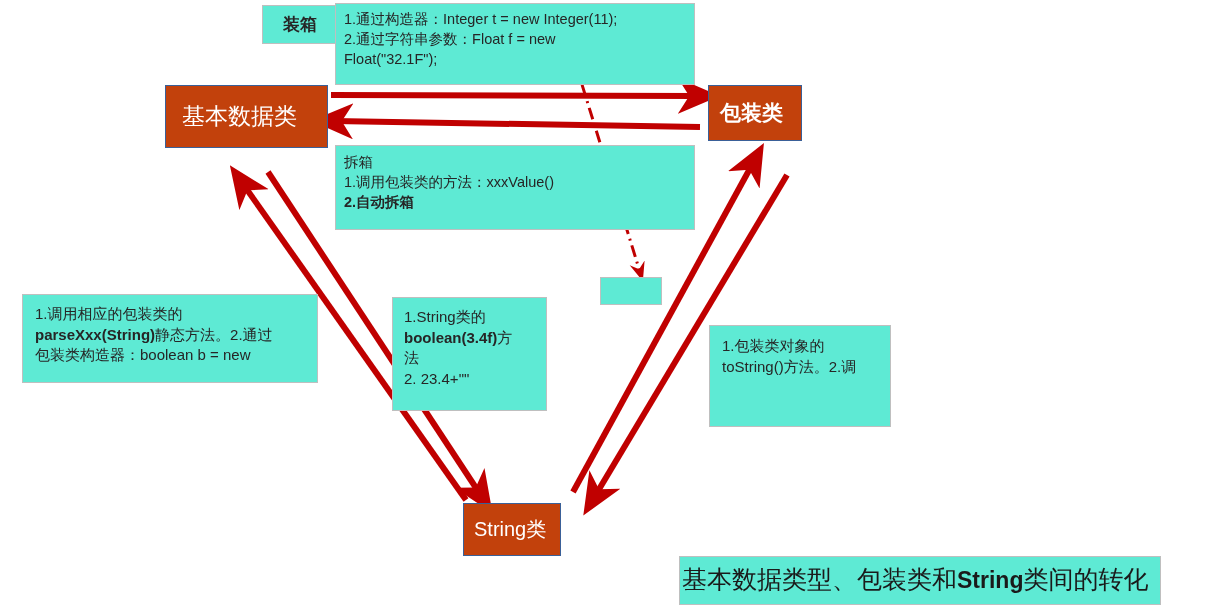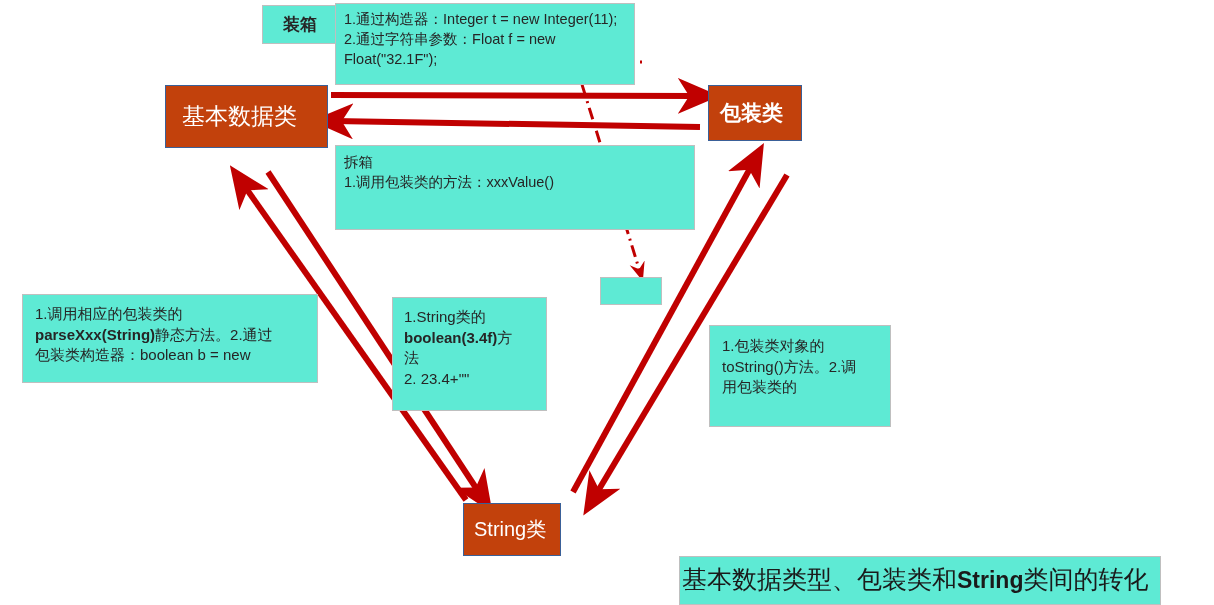--- a/index.html
+++ b/index.html
@@ -23,21 +23,21 @@
   
   .tbox{position:absolute;background:#5eead4;border:1px solid #bfbfbf;
         box-sizing:border-box;color:#262626;line-height:1.38;}
   .tbox p{margin:0;}
   .tbox b{font-weight:bold;}
 
   #box-boxing-label{left:262px;top:5px;width:76px;height:39px;
         display:flex;align-items:center;justify-content:center;
         font-size:17px;font-weight:bold;font-family:"Liberation Serif","DejaVu Serif",serif;}
 
-  #box-boxing{left:335px;top:3px;width:300px;height:82px;
+  #box-boxing{left:335px;top:3px;width:360px;height:82px;
         padding:5px 8px;font-size:14.5px;}
 
   #box-unboxing{left:335px;top:145px;width:360px;height:85px;
         padding:6px 8px;font-size:14.5px;}
 
   #box-parse{left:22px;top:294px;width:296px;height:89px;
         padding:9px 12px;font-size:15px;}
 
   #box-valueof{left:392px;top:297px;width:155px;height:114px;
         padding:9px 11px;font-size:15px;}
@@ -102,39 +102,39 @@
 
   <div class="tbox" id="box-boxing">
     <p>1.通过构造器：Integer t = new Integer(11);</p>
     <p>2.通过字符串参数：Float f = new</p>
     <p>Float("32.1F");</p>
   </div>
 
   <div class="tbox" id="box-unboxing">
     <p>拆箱</p>
     <p>1.调用包装类的方法：xxxValue()</p>
+    <p style="font-weight:bold;">2.自动拆箱</p>
   </div>
 
   <div class="tbox" id="box-parse">
     <p>1.调用相应的包装类的</p>
     <p><b>parseXxx(String)</b><span>静态方法。2.通过</span></p>
     <p>包装类构造器：boolean b = new</p>
   </div>
 
   <div class="tbox" id="box-valueof">
     <p>1.String类的</p>
     <p><b>boolean(3.4f)</b><span>方</span></p>
     <p>法</p>
     <p>2. 23.4+""</p>
   </div>
 
   <div class="tbox" id="box-tostring">
     <p>1.包装类对象的</p>
     <p>toString()方法。2.调</p>
-    <p>用包装类的</p>
   </div>
 
   <div class="tbox" id="box-empty">
     <span></span>
   </div>
 
   <div class="tbox" id="box-title">
     <span>基本数据类型、包装类和<b>String</b>类间的转化</span>
   </div>
 

